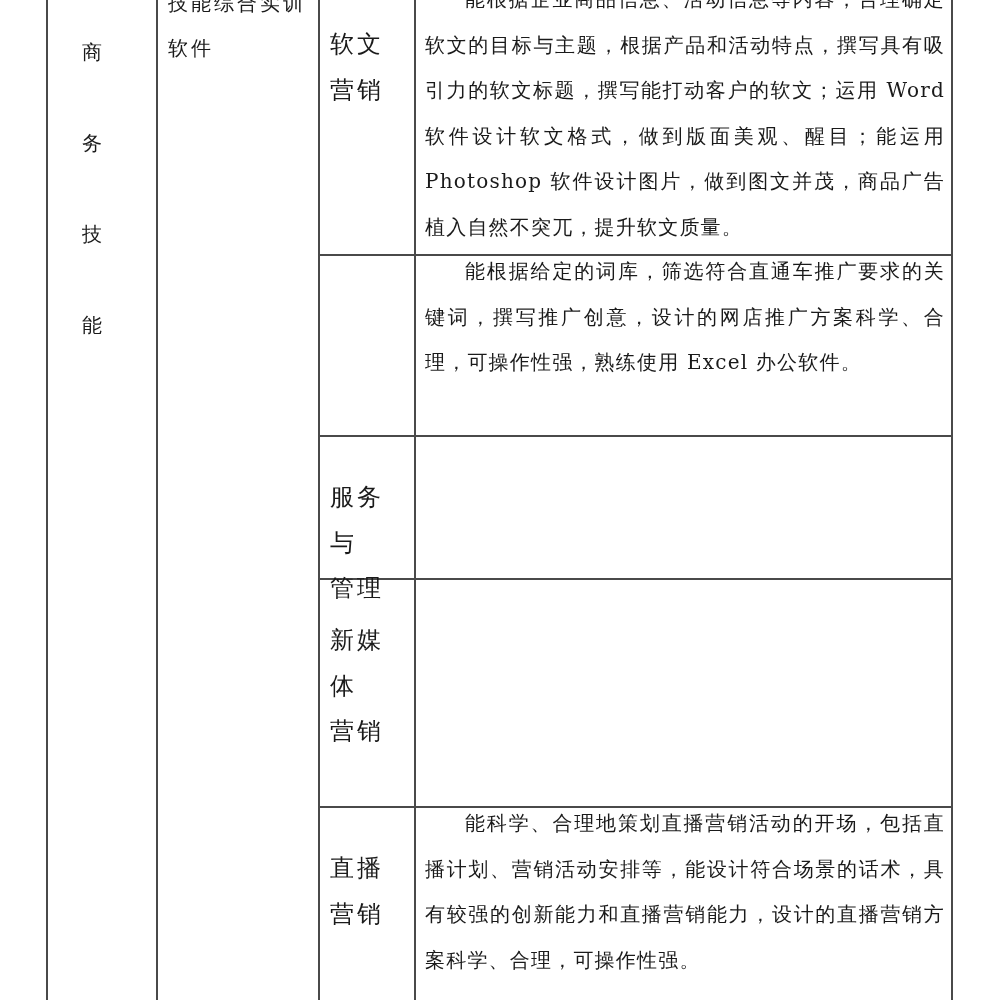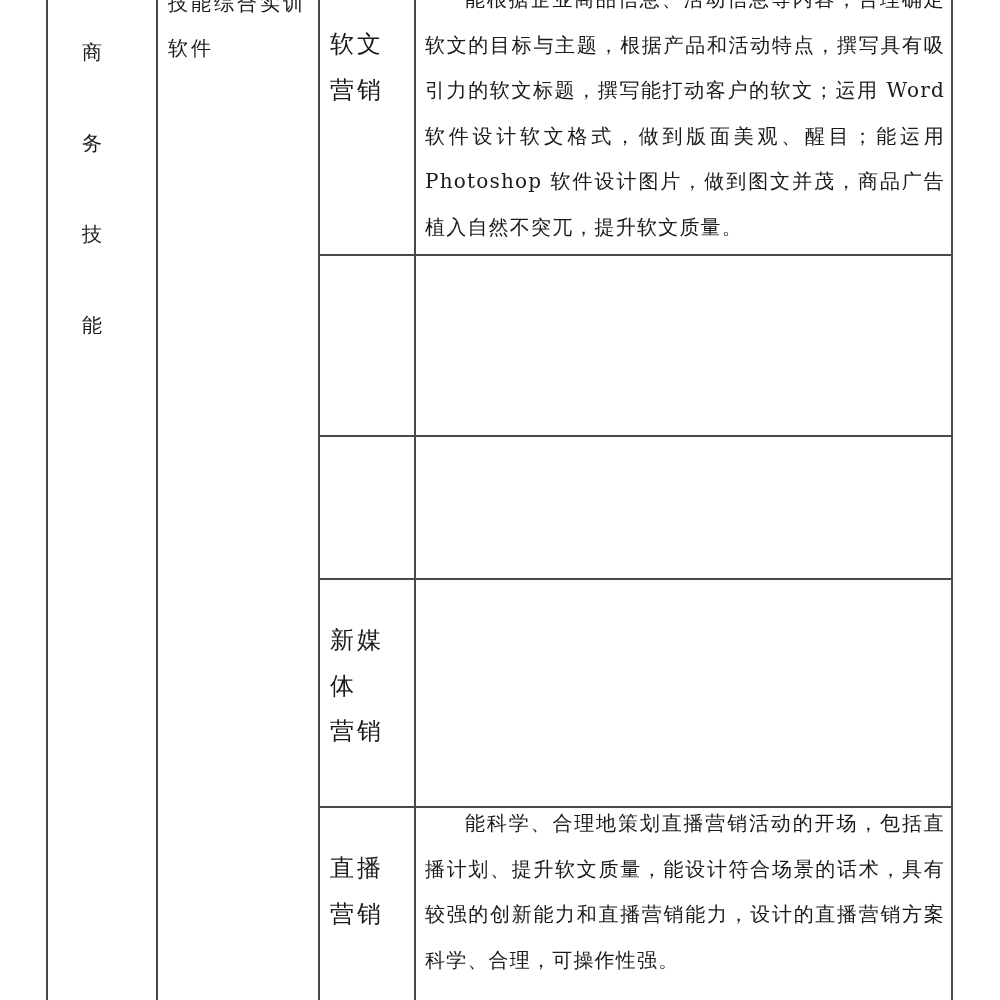--- a/index.html
+++ b/index.html
@@ -89,26 +89,31 @@
   <div class="cat-char" style="top:313px;">能</div>
 
   <div class="software">技能综合实训软件</div>
 
   <div class="module-label" style="top:22px;">
     <div>软文</div>
     <div>营销</div>
   </div>
   <div class="desc indent" style="top:-23px;">能根据企业商品信息、活动信息等内容，合理确定软文的目标与主题，根据产品和活动特点，撰写具有吸引力的软文标题，撰写能打动客户的软文；运用 Word 软件设计软文格式，做到版面美观、醒目；能运用 Photoshop 软件设计图片，做到图文并茂，商品广告植入自然不突兀，提升软文质量。</div>
 
+  <div class="desc indent" style="top:249px;">能根据给定的词库，筛选符合直通车推广要求的关键词，撰写推广创意，设计的网店推广方案科学、合理，可操作性强，熟练使用 Excel 办公软件。</div>
 
+  <div class="module-label" style="top:475px;">
+    <div>服务与</div>
+    <div>管理</div>
+  </div>
 
   <div class="module-label" style="top:618px;">
     <div>新媒体</div>
     <div>营销</div>
   </div>
 
   <div class="module-label" style="top:846px;">
     <div>直播</div>
     <div>营销</div>
   </div>
-  <div class="desc indent" style="top:801px;">能科学、合理地策划直播营销活动的开场，包括直播计划、提升软文质量，能设计符合场景的话术，具有较强的创新能力和直播营销能力，设计的直播营销方案科学、合理，可操作性强。</div>
+  <div class="desc indent" style="top:801px;">能科学、合理地策划直播营销活动的开场，包括直播计划、营销活动安排等，能设计符合场景的话术，具有较强的创新能力和直播营销能力，设计的直播营销方案科学、合理，可操作性强。</div>
 
 </div>
 
 </body></html>

